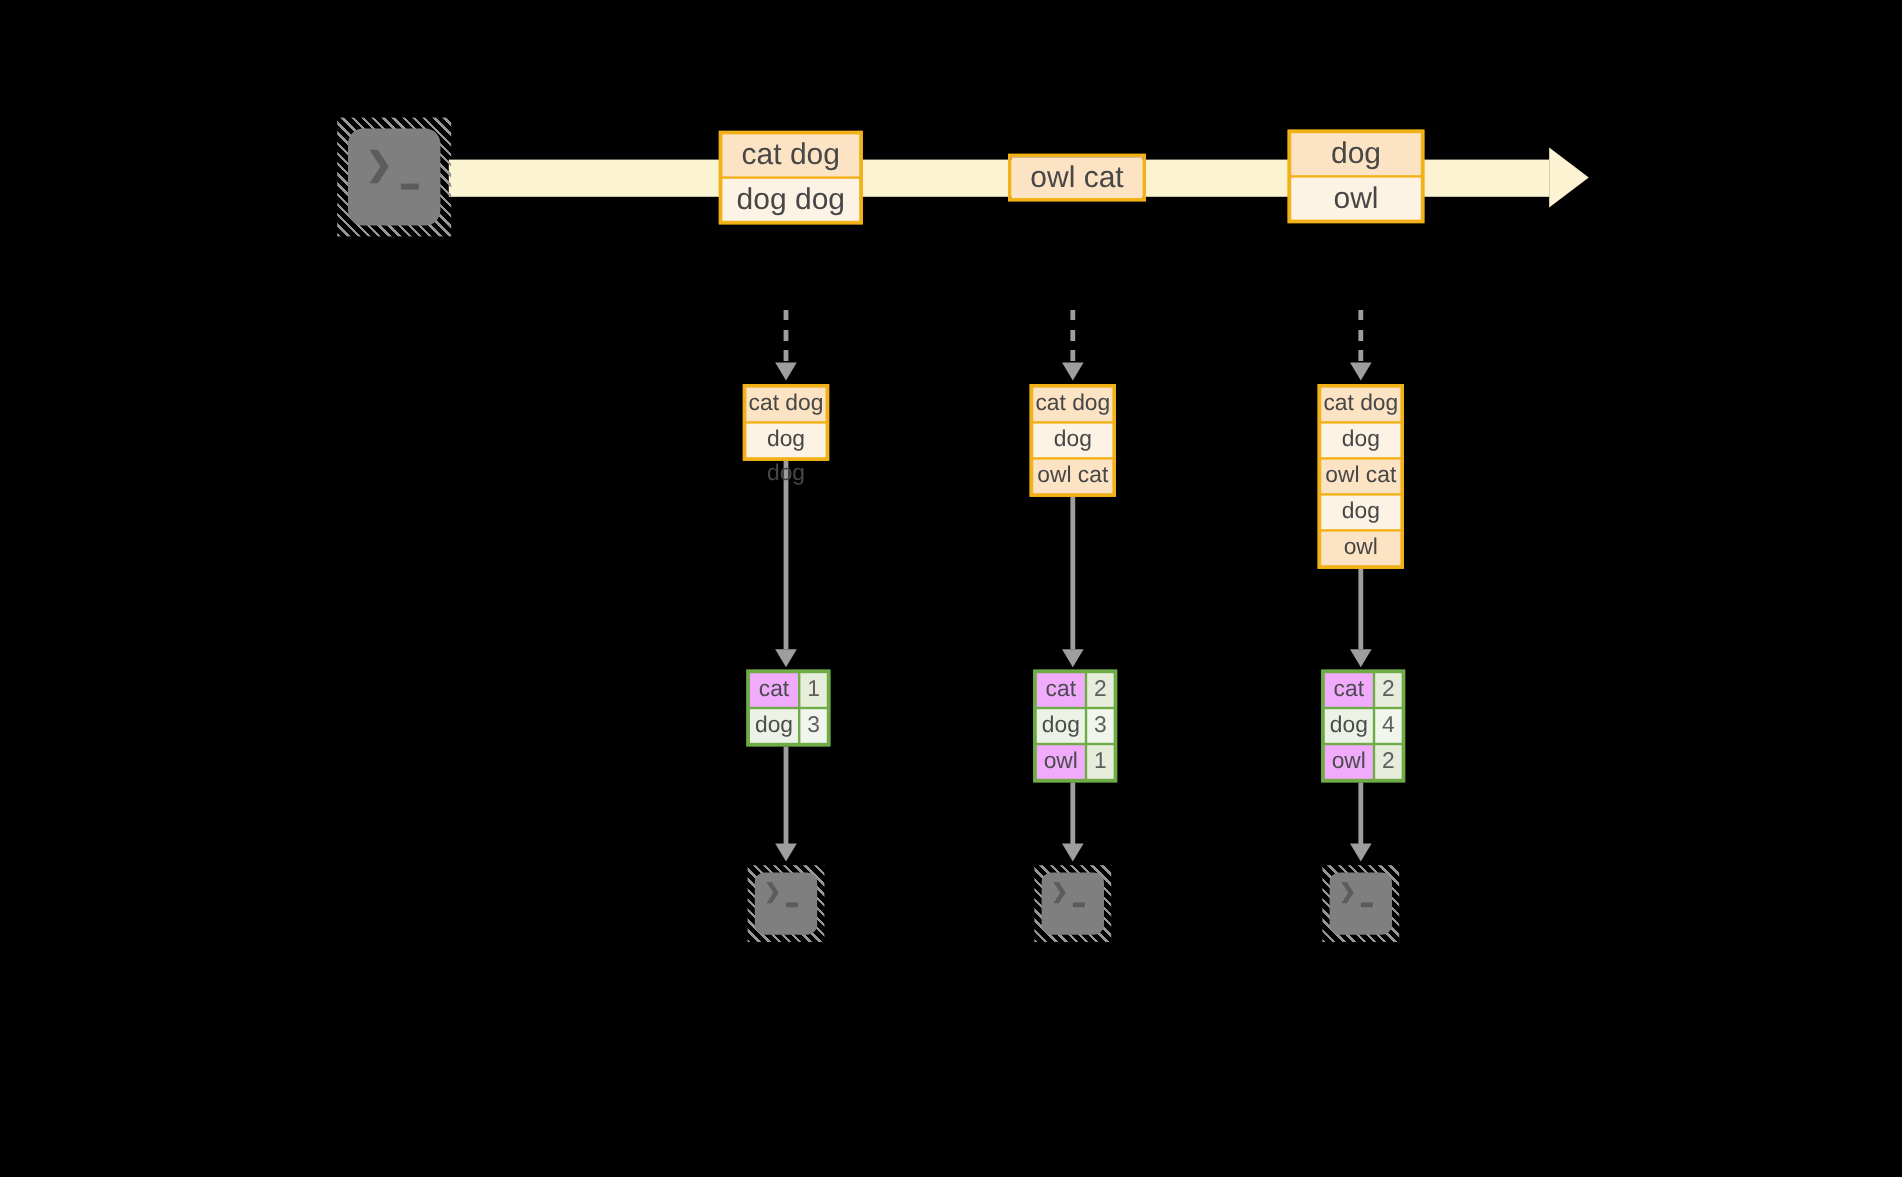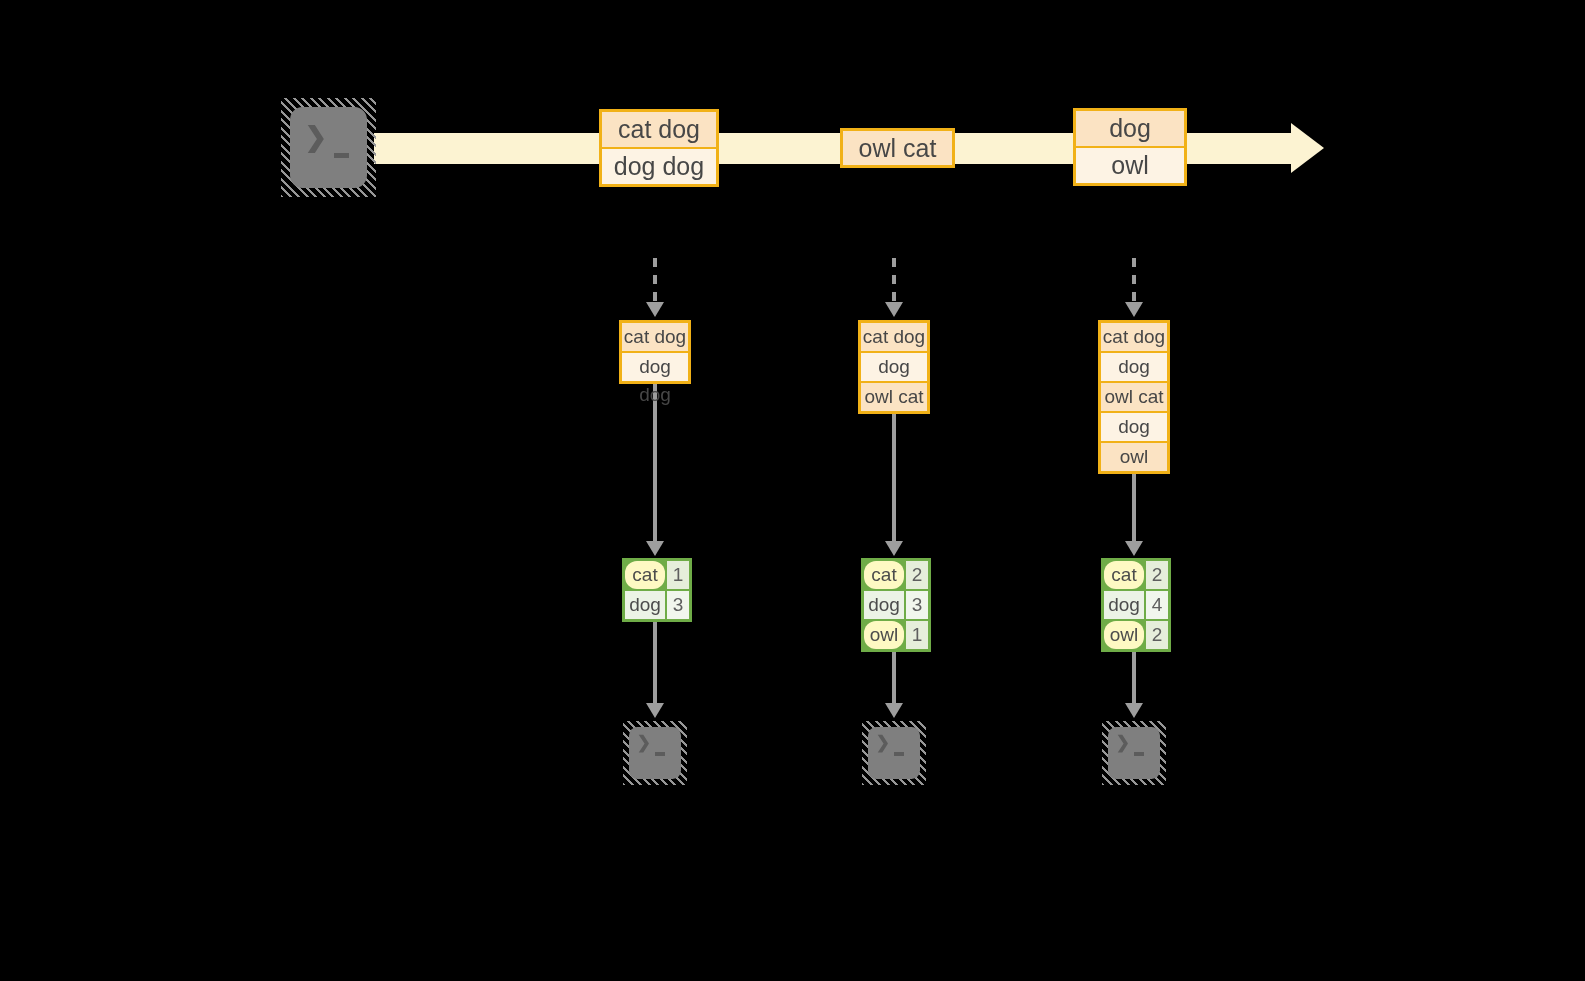--- a/index.html
+++ b/index.html
@@ -46,21 +46,21 @@
          z-index:1;display:flex;align-items:center;justify-content:center;
          font-size:30px;color:#151515;}
 
   
   .gtable{position:absolute;z-index:3;border:3px solid #6FAC47;background:#6FAC47;
           display:flex;flex-direction:column;gap:2px;width:64px;}
   .grow{display:flex;gap:2px;height:28px;}
   .gcell{line-height:28px;text-align:center;font-size:19px;}
   .glabel{width:40px;color:#4C4C4C;}
   .gval{width:22px;color:#5E5E5E;}
-  .grow.dark .glabel{background:#fef9c3;border-radius:12px;}
+  .grow.dark .glabel{background:#f0abfc;}
   .grow.dark .gval{background:#E6EEDB;}
   .grow.light .glabel{background:#ECF3E6;}
   .grow.light .gval{background:#F1F6ED;}
 </style>
 </head>
 <body>
 
 <div class="canvas">
 
   <div class="band"></div>

